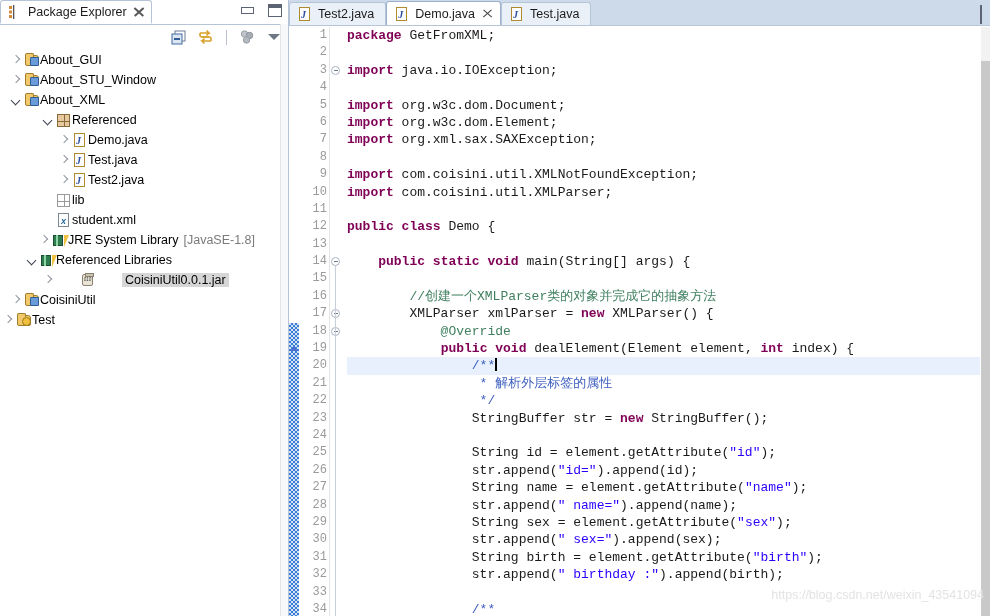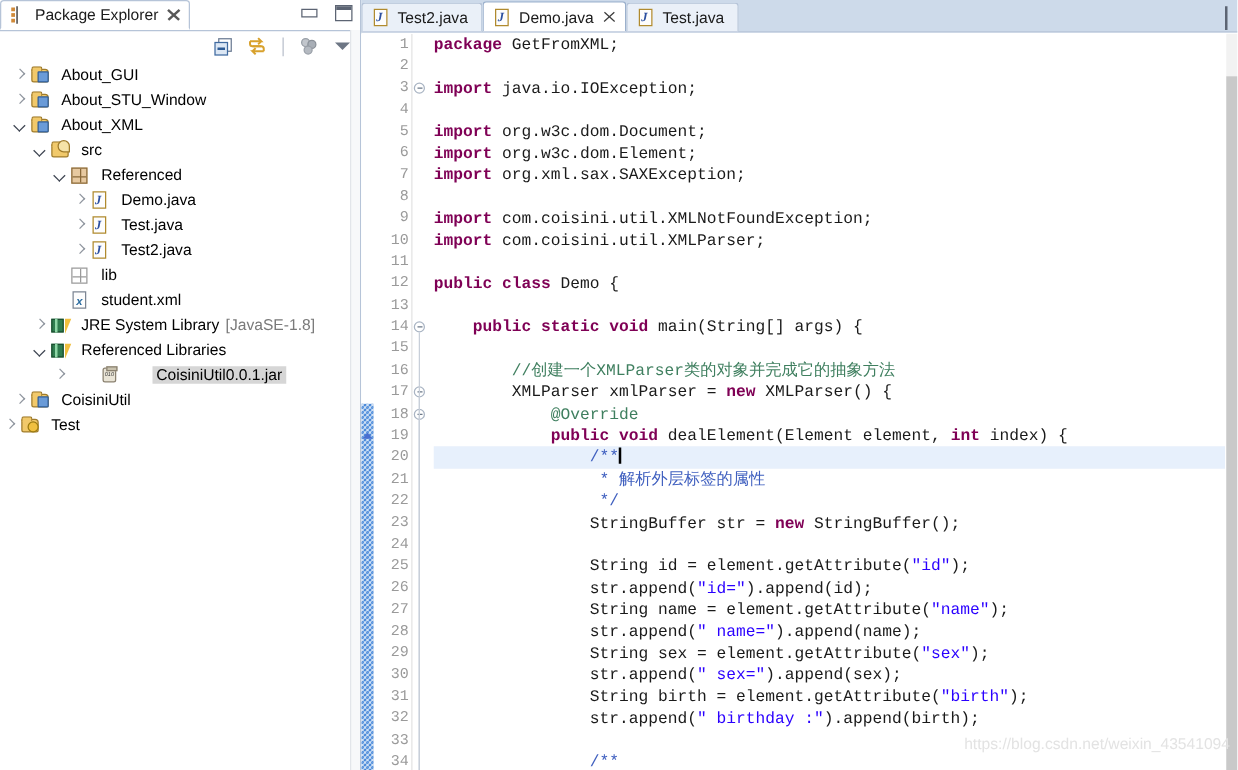--- a/index.html
+++ b/index.html
@@ -82,21 +82,21 @@
   
   #tree {
     position: absolute; left: 0; top: 50px; right: 8px; bottom: 0;
     overflow: hidden; background: #fff;
   }
   .row {
     height: 20px; display: flex; align-items: center;
     white-space: nowrap; font-size: 12.5px; color: #000;
     padding-right: 4px;
   }
-  .row .lbl { margin-left: 9px; }
+  .row .lbl { margin-left: 0; }
   .row.sel .lbl { background: #d6d6d6; padding: 0 3px; margin-left: 2px; }
   .twisty {
     width: 16px; height: 16px; flex: 0 0 16px;
     position: relative;
   }
   .twisty.collapsed::before {
     content: ""; position: absolute; left: 5px; top: 3.5px;
     width: 5px; height: 5px;
     border-top: 1.6px solid #8f959e; border-right: 1.6px solid #8f959e;
     transform: rotate(45deg);
@@ -374,27 +374,20 @@
           </span>
           <span class="lbl">About_STU_Window</span>
         </div>
         <div class="row" style="padding-left: 8px;">
           <span class="twisty expanded"></span>
           <span class="ico">
             <i class="ico-proj"></i>
           </span>
           <span class="lbl">About_XML</span>
         </div>
-        <div class="row" style="padding-left: 24px;">
-          <span class="twisty expanded"></span>
-          <span class="ico">
-            <i class="ico-srcfolder"></i>
-          </span>
-          <span class="lbl">src</span>
-        </div>
         <div class="row" style="padding-left: 40px;">
           <span class="twisty expanded"></span>
           <span class="ico">
             <i class="ico-pkg"></i>
           </span>
           <span class="lbl">Referenced</span>
         </div>
         <div class="row" style="padding-left: 56px;">
           <span class="twisty collapsed"></span>
           <span class="ico">
@@ -423,21 +416,21 @@
           </span>
           <span class="lbl">lib</span>
         </div>
         <div class="row" style="padding-left: 40px;">
           <span class="twisty"></span>
           <span class="ico">
             <i class="ico-xml"></i>
           </span>
           <span class="lbl">student.xml</span>
         </div>
-        <div class="row" style="padding-left: 24px;">
+        <div class="row" style="padding-left: 36px;">
           <span class="twisty collapsed"></span>
           <span class="ico">
             <i class="ico-lib"></i>
           </span>
           <span class="lbl">JRE System Library</span>
           <span class="dim">[JavaSE-1.8]</span>
         </div>
         <div class="row" style="padding-left: 24px;">
           <span class="twisty expanded"></span>
           <span class="ico">

